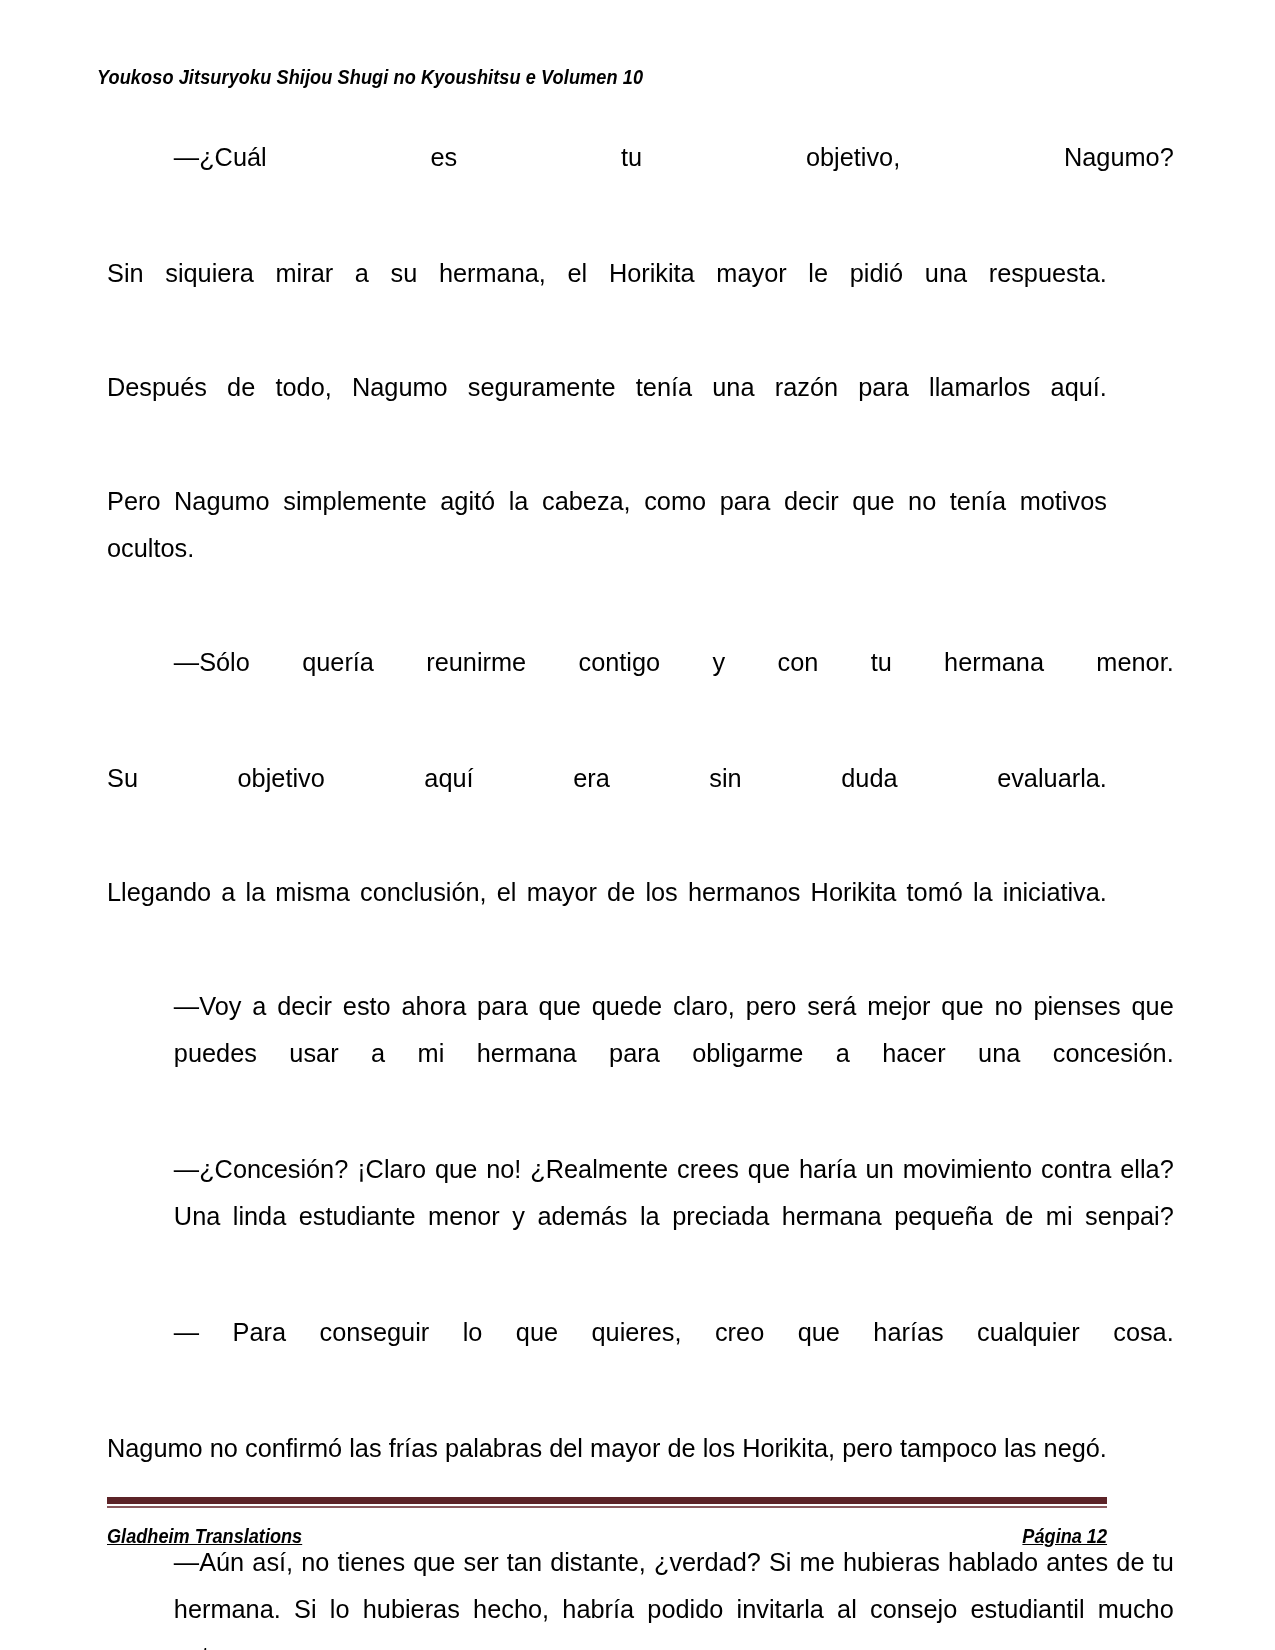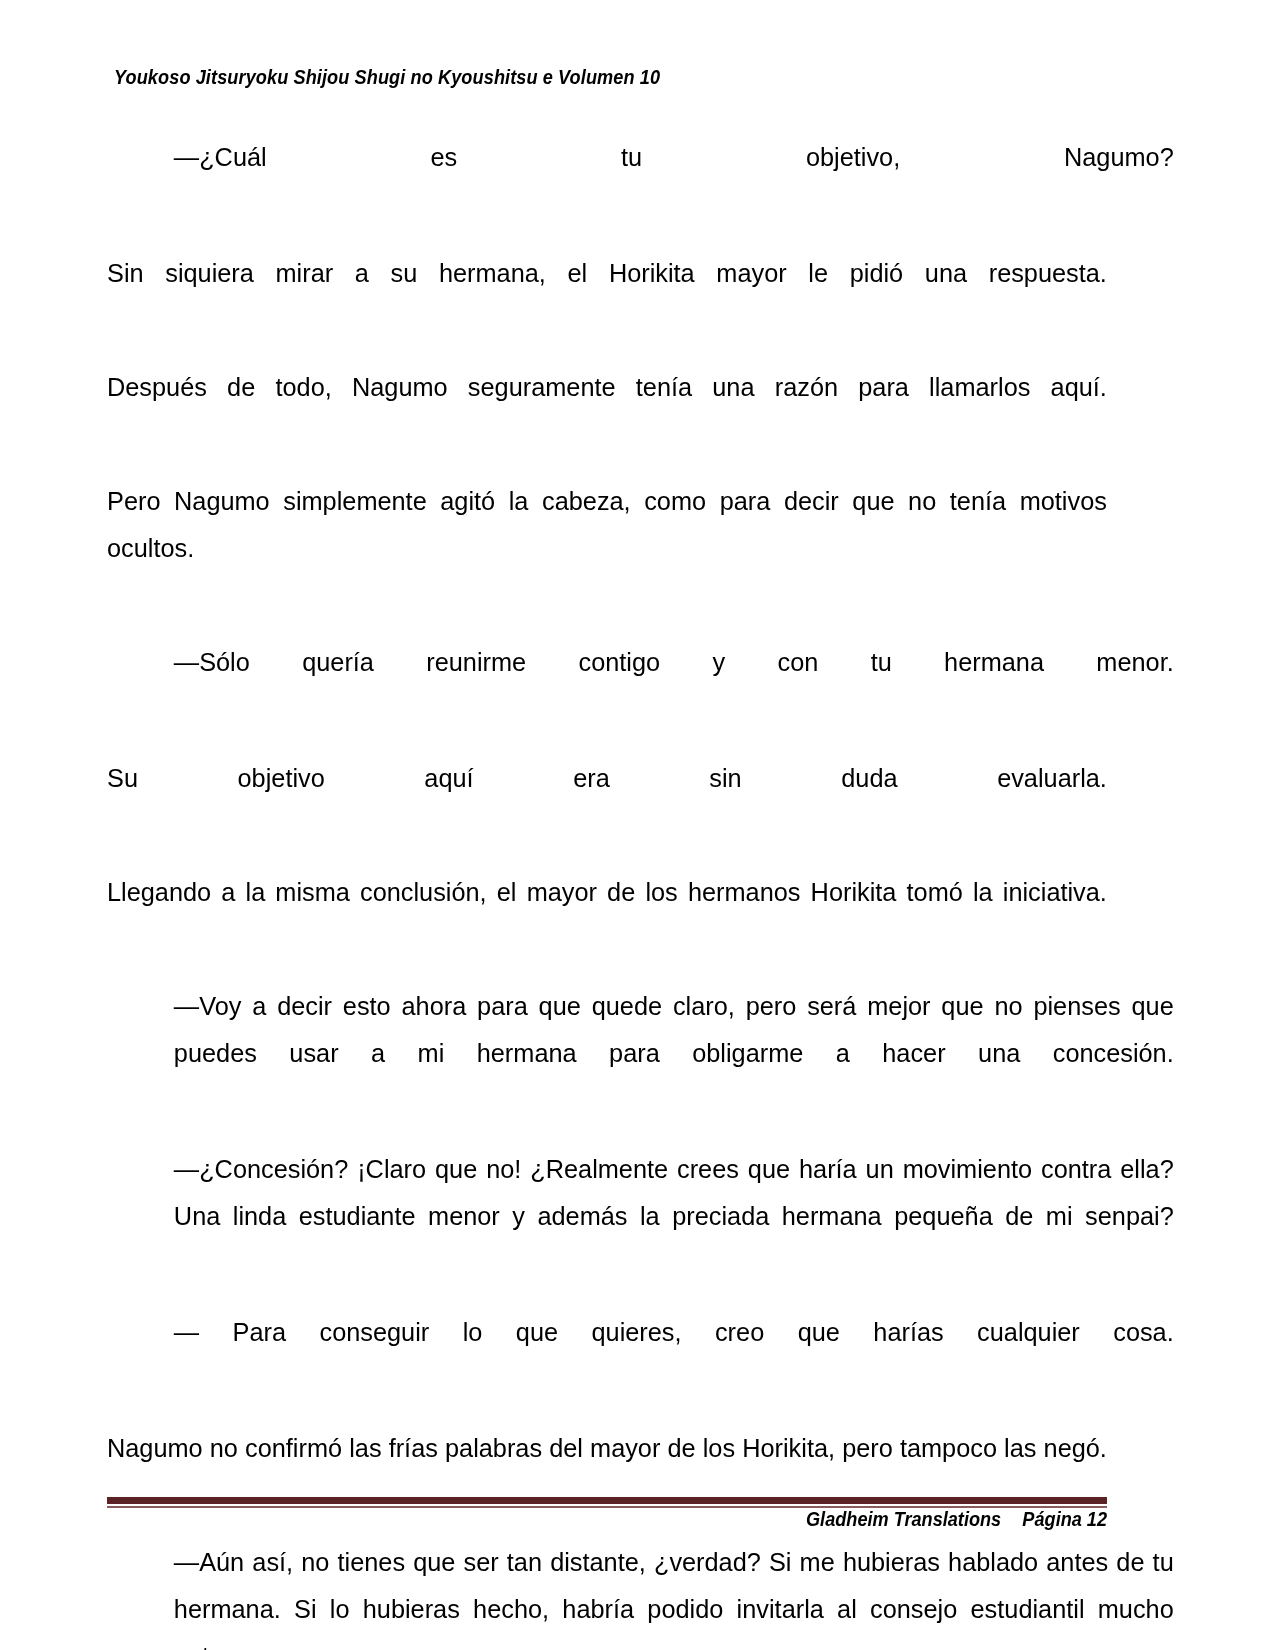--- a/index.html
+++ b/index.html
@@ -16,21 +16,21 @@
     background: #ffffff;
     box-sizing: border-box;
     overflow: hidden;
     font-family: "Liberation Sans", "DejaVu Sans", sans-serif;
     color: #000000;
   }
 
   
   .header {
     position: absolute;
-    left: 114px;
+    left: 97px;
     top: 66px;
     width: 990px;
     height: 30px;
   }
 
   .header-title {
     font-family: "Liberation Sans Narrow", "Liberation Sans", sans-serif;
     font-size: 19.5px;
     font-weight: bold;
     font-style: italic;
@@ -102,22 +102,24 @@
   }
 
   .footer-rule-thin {
     height: 2px;
     background: #8A5A5E;
     width: 100%;
   }
 
   .footer-row {
     display: flex;
-    justify-content: flex-end;
+    justify-content: space-between;
     align-items: baseline;
+    margin-top: 17px;
+    text-decoration: underline;
   }
 
   .footer-left,
   .footer-right {
     font-family: "Liberation Sans Narrow", "Liberation Sans", sans-serif;
     font-size: 19.5px;
     font-weight: bold;
     font-style: italic;
     white-space: nowrap;
     transform: scaleX(0.93);

